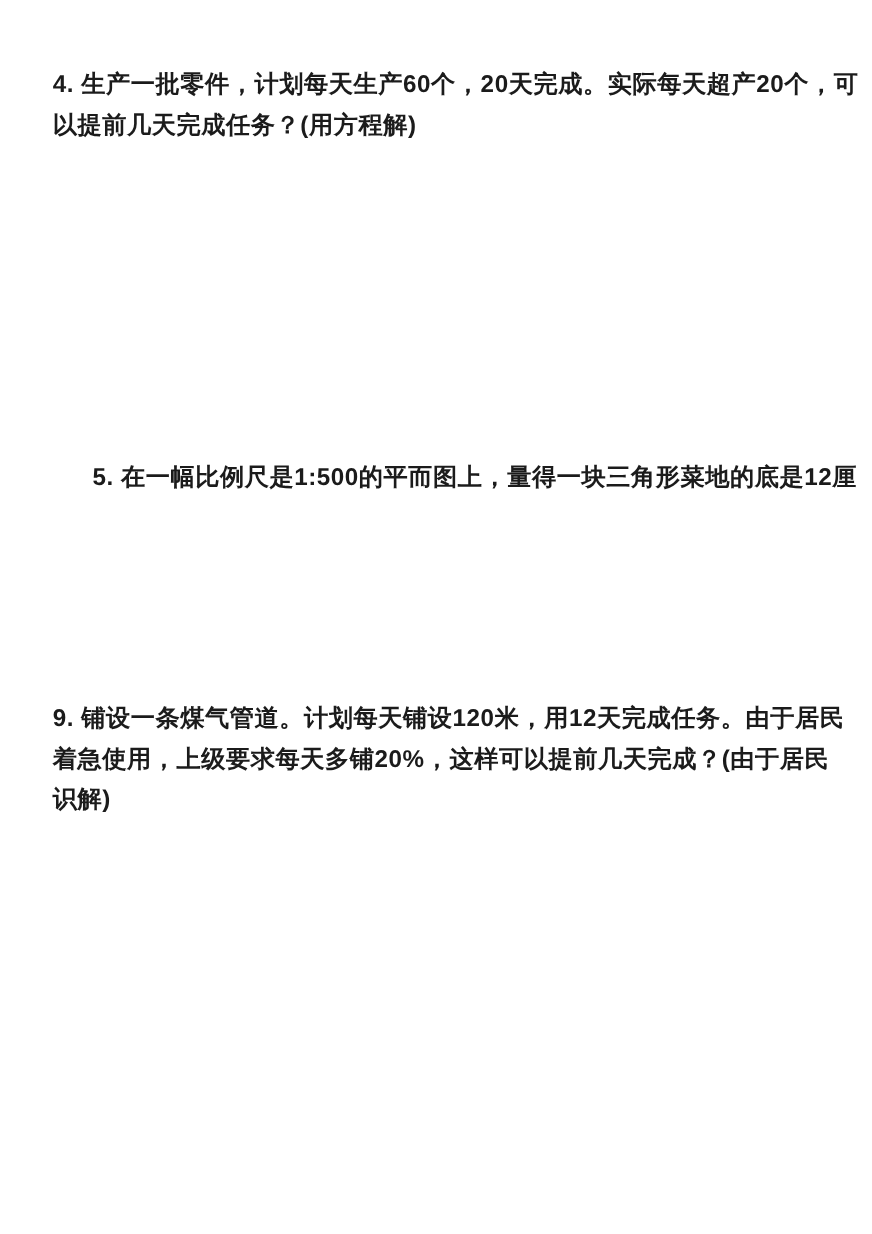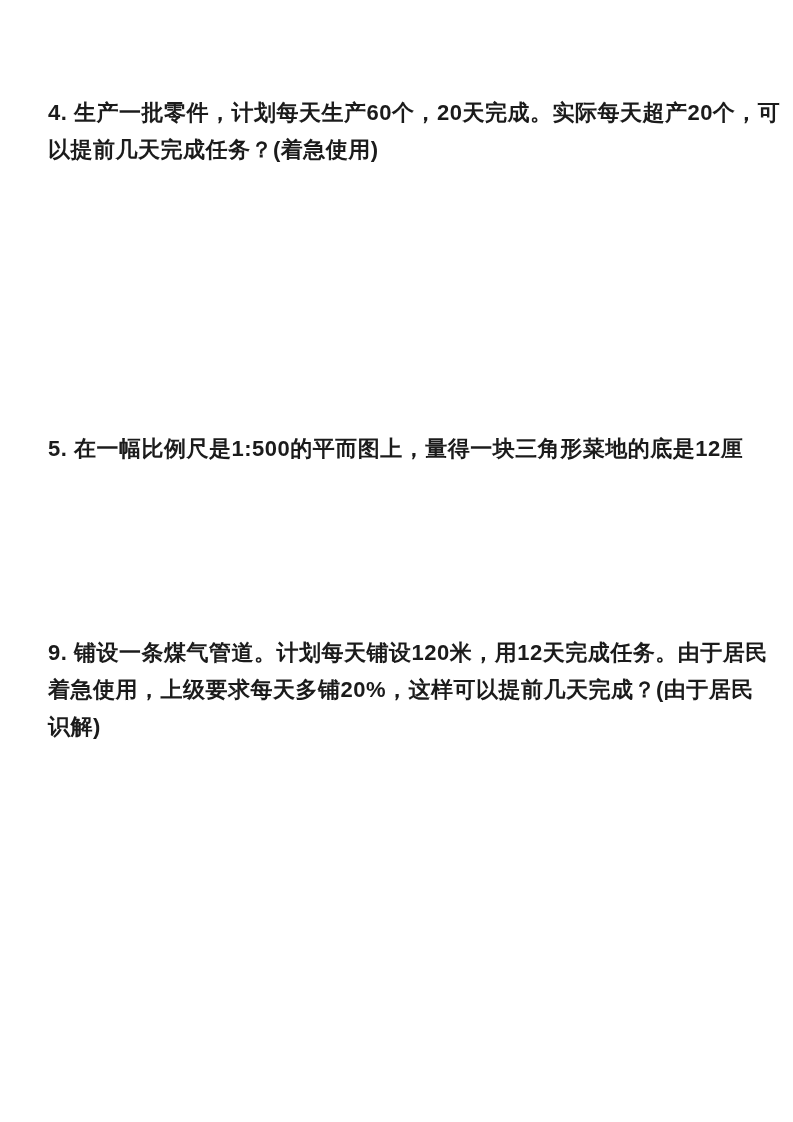--- a/index.html
+++ b/index.html
@@ -24,22 +24,22 @@
   .question {
     position: absolute;
     left: 48px;
     width: 700px;
     font-size: 22px;
     font-weight: 600;
     line-height: 37px;
     letter-spacing: 0.5px;
     color: var(--text-color);
   }
-  .q4 { top: 58px; margin-top: 36px; }
-  .q5 { top: 430px; }
+  .q4 { top: 58px; }
+  .q5 { top: 415px; margin-left: 36px; }
   .q6 { top: 634px; }
   .question .line {
     white-space: nowrap;
   }
   .answer-space {
     position: absolute;
     left: 48px;
     width: 700px;
     background: transparent;
   }
@@ -47,21 +47,21 @@
   .as-q5 { top: 500px; height: 125px; }
   .as-q6 { top: 760px; height: 350px; }
 </style>
 </head>
 <body>
 
 <div class="page">
 
   <div class="question q4">
     <div class="line">4. 生产一批零件，计划每天生产60个，20天完成。实际每天超产20个，可</div>
-    <div class="line">以提前几天完成任务？(着急使用)</div>
+    <div class="line">以提前几天完成任务？(用方程解)</div>
   </div>
 
   <div class="answer-space as-q4"></div>
 
   <div class="question q5">
     <div class="line">5. 在一幅比例尺是1:500的平而图上，量得一块三角形菜地的底是12厘</div>
   </div>
 
   <div class="answer-space as-q5"></div>
 

